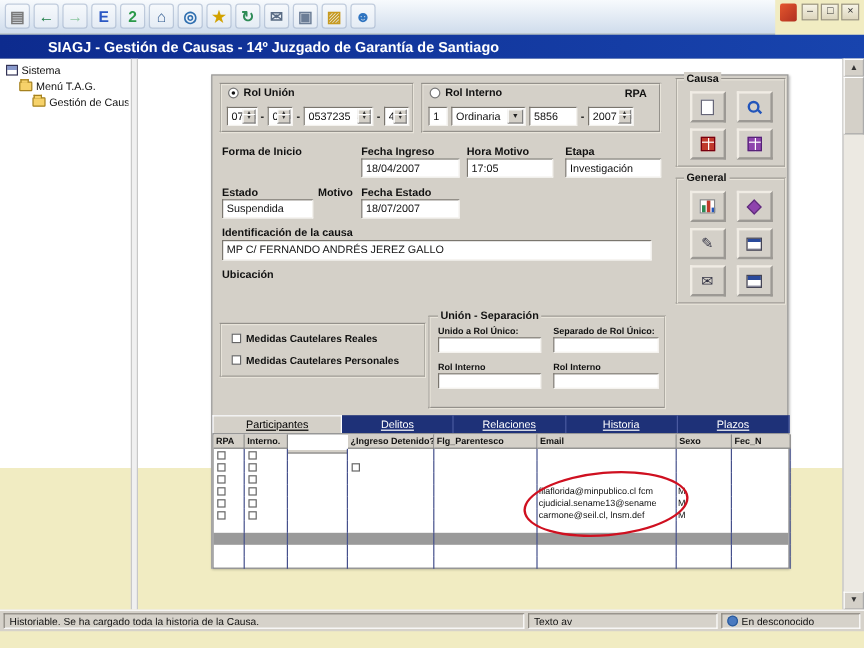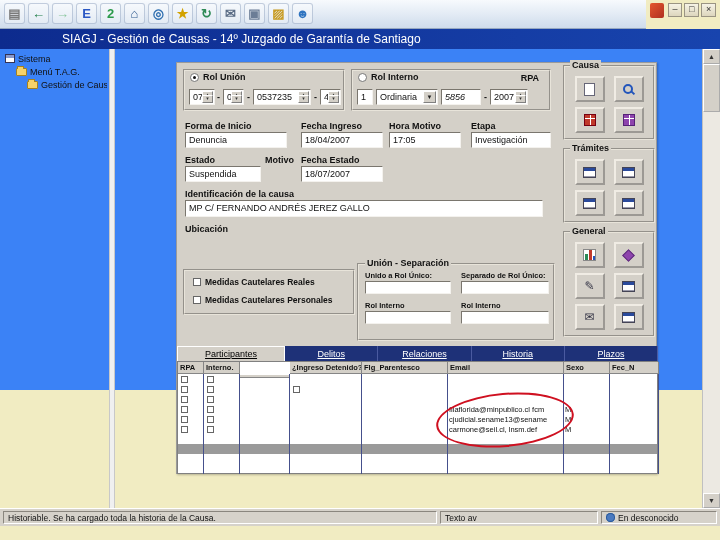--- a/index.html
+++ b/index.html
@@ -12,24 +12,24 @@
   .tb-icons{position:absolute;left:4px;top:3px;display:flex;gap:3px;}
   .tb-btn{width:21px;height:21px;border-radius:3px;display:flex;align-items:center;justify-content:center;
     font-size:13px;font-weight:bold;background:rgba(255,255,255,.35);border:1px solid rgba(140,160,190,.5);}
   .tb-right{position:absolute;right:0;top:0;width:74px;height:29px;background:#f1ecc2;
     display:flex;align-items:flex-start;gap:2px;padding:3px 4px 0 4px;}
   .office-ico{width:15px;height:15px;border-radius:2px;background:linear-gradient(135deg,#e4572e,#b03020);margin-right:2px;}
   .wc-btn{width:16px;height:14px;background:linear-gradient(#f6f3e6,#ddd6bd);border:1px solid #9a9483;
     font-size:9px;line-height:11px;text-align:center;color:#333;}
 
   .titlebar{position:absolute;left:0;top:29px;width:720px;height:20px;
-    background:linear-gradient(90deg,#0d2b8e,#1844ae);color:#fff;font-size:12px;font-weight:normal;
-    padding:3px 0 0 62px;white-space:nowrap;}
-
-  .content{position:absolute;left:0;top:49px;width:720px;height:341px;background:#3b82f6;}
+    background:linear-gradient(90deg,#0d2b8e,#1844ae);color:#fff;font-size:12px;font-weight:bold;
+    padding:3px 0 0 40px;white-space:nowrap;}
+
+  .content{position:absolute;left:0;top:49px;width:720px;height:341px;background:#ffffff;}
 
   
   .tree{position:absolute;left:2px;top:3px;width:105px;}
   .tree-item{height:13px;display:flex;align-items:center;white-space:nowrap;overflow:hidden;font-size:9px;}
   .app-ico{width:10px;height:9px;border:1px solid #335;background:linear-gradient(#8899cc 0 3px,#fff 3px);
     display:inline-block;margin-right:3px;flex:0 0 auto;}
   .folder-ico{width:11px;height:8px;background:#f6d26a;border:1px solid #a5811e;border-radius:1px;
     position:relative;display:inline-block;margin-right:3px;flex:0 0 auto;}
   .folder-ico::before{content:"";position:absolute;top:-3px;left:0;width:5px;height:2px;background:#f6d26a;
     border:1px solid #a5811e;border-bottom:none;}
@@ -188,27 +188,26 @@
     </div>
 
     <div class="grp" style="left:174px;top:6px;width:200px;height:42px;">
       <div class="radio-row" style="left:5px;top:1px;">
         <span class="radio"></span>
         <span>Rol Interno</span>
       </div>
       <span class="lbl" style="right:10px;top:2px;">RPA</span>
       <div class="fld" style="left:4px;top:18px;width:16px;">1</div>
       <div class="fld combo" style="left:23px;top:18px;width:62px;">Ordinaria</div>
-      <div class="fld" style="left:88px;top:18px;width:40px;font-style:italic;">5856</div>
+      <div class="fld" style="left:88px;top:18px;width:40px;">5856</div>
       <span class="dash" style="left:131px;top:21px;">-</span>
       <div class="fld spin" style="left:137px;top:18px;width:38px;">2007</div>
     </div>
 
     <span class="lbl" style="left:8px;top:58px;">Forma de Inicio</span>
-    <div class="fld" style="left:8px;top:69px;width:102px;">Denuncia</div>
     <span class="lbl" style="left:124px;top:58px;">Fecha Ingreso</span>
     <div class="fld" style="left:124px;top:69px;width:82px;">18/04/2007</div>
     <span class="lbl" style="left:212px;top:58px;">Hora Motivo</span>
     <div class="fld" style="left:212px;top:69px;width:72px;">17:05</div>
     <span class="lbl" style="left:294px;top:58px;">Etapa</span>
     <div class="fld" style="left:294px;top:69px;width:80px;">Investigación</div>
 
     <span class="lbl" style="left:8px;top:92px;">Estado</span>
     <div class="fld" style="left:8px;top:103px;width:76px;">Suspendida</div>
     <span class="lbl" style="left:88px;top:92px;">Motivo</span>
@@ -250,37 +249,20 @@
               <span class="ico-doc"></span>
             </div>
             <div class="btn">
               <span class="ico-magnifier"></span>
             </div>
             <div class="btn">
               <span class="ico-red-grid"></span>
             </div>
             <div class="btn">
               <span class="ico-purple-grid"></span>
-            </div>
-          </div>
-        </div>
-        <div class="sgrp">
-          <span class="sgrp-title">Trámites</span>
-          <div class="sgrp-btns">
-            <div class="btn">
-              <span class="ico-grid"></span>
-            </div>
-            <div class="btn">
-              <span class="ico-grid"></span>
-            </div>
-            <div class="btn">
-              <span class="ico-grid"></span>
-            </div>
-            <div class="btn">
-              <span class="ico-grid"></span>
             </div>
           </div>
         </div>
         <div class="sgrp">
           <span class="sgrp-title">General</span>
           <div class="sgrp-btns">
             <div class="btn">
               <span class="ico-chart"></span>
             </div>
             <div class="btn">

